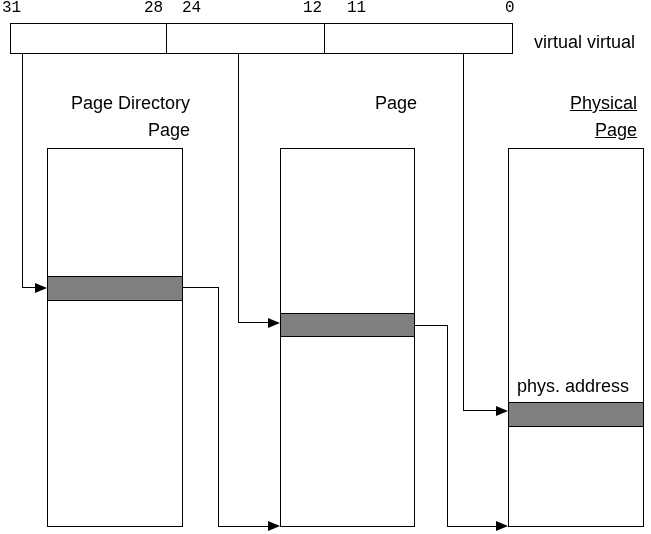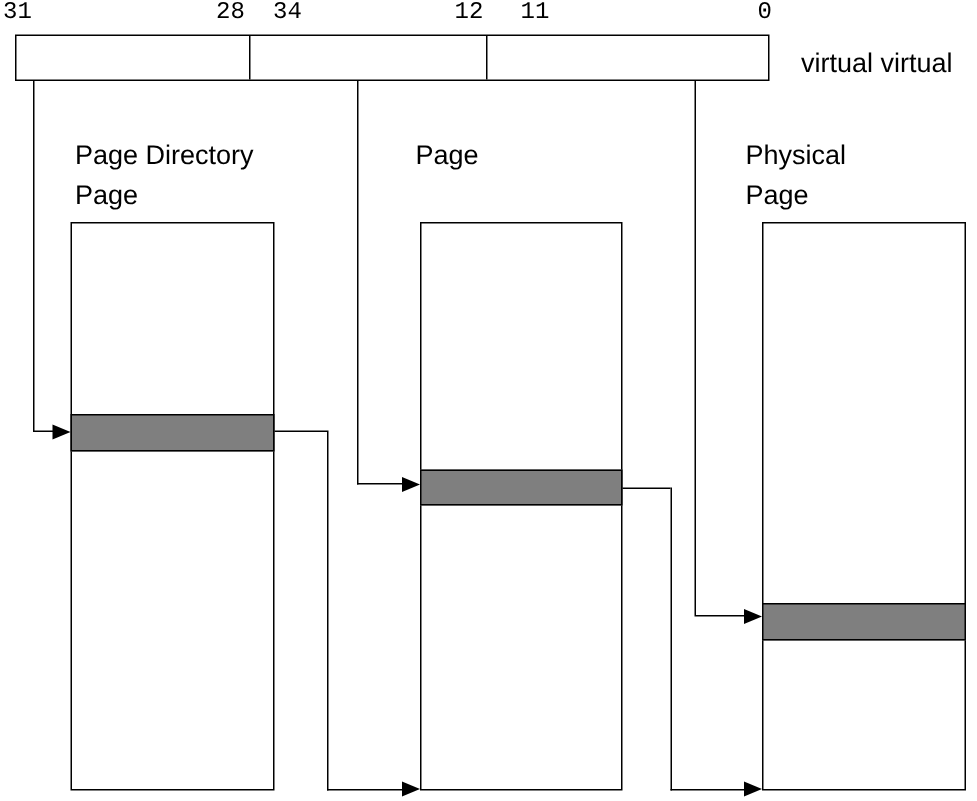--- a/index.html
+++ b/index.html
@@ -59,27 +59,27 @@
     box-sizing: border-box;
     background: #fff;
   }
   .pd-box { left: 47px;  width: 136px; }
   .pt-box { left: 280px; width: 135px; }
   .pp-box { left: 508px; width: 136px; }
 
   .box-title {
     position: absolute;
     top: 90px; width: 140px;
-    text-align: left;
+    text-align: right;
     font-size: 18px; line-height: 27px;
     white-space: nowrap;
   }
   .pd-title { left: 50px; }
   .pt-title { left: 277px; }
-  .pp-title { left: 497px; }
+  .pp-title { left: 497px; text-decoration: underline; }
 
   
   .band {
     position: absolute;
     left: -1px; right: -1px;
     border: 1px solid #000;
     box-sizing: border-box;
     background: #7f7f7f;
   }
   .pd-band { top: 127px; height: 25px; }
@@ -127,21 +127,21 @@
   .a4 { left: 268px; top: 521px; }
   .a5 { left: 496px; top: 521px; }
 </style>
 </head>
 <body>
 
 <div class="canvas">
 
   <span class="bit bit-31">31</span>
   <span class="bit bit-22">28</span>
-  <span class="bit bit-21">34</span>
+  <span class="bit bit-21">24</span>
   <span class="bit bit-12">12</span>
   <span class="bit bit-11">11</span>
   <span class="bit bit-0">0</span>
 
   <div class="va-box">
     <div class="va-divider va-div-1"></div>
     <div class="va-divider va-div-2"></div>
   </div>
   <span class="va-label">virtual virtual</span>
 
@@ -160,20 +160,21 @@
   <div class="page-box pd-box">
     <div class="band pd-band" style="background: rgb(127, 127, 127);"></div>
   </div>
   <div class="page-box pt-box">
     <div class="band pt-band" style="background: rgb(127, 127, 127);"></div>
   </div>
   <div class="page-box pp-box">
     <div class="band pp-band" style="background: rgb(127, 127, 127);"></div>
   </div>
 
+  <span class="phys-label">phys. address</span>
 
   <div class="vline l1-v"></div>
   <div class="hline l1-h"></div>
   <div class="arrow a1"></div>
 
   <div class="vline l2-v"></div>
   <div class="hline l2-h"></div>
   <div class="arrow a2"></div>
 
   <div class="vline l3-v"></div>

